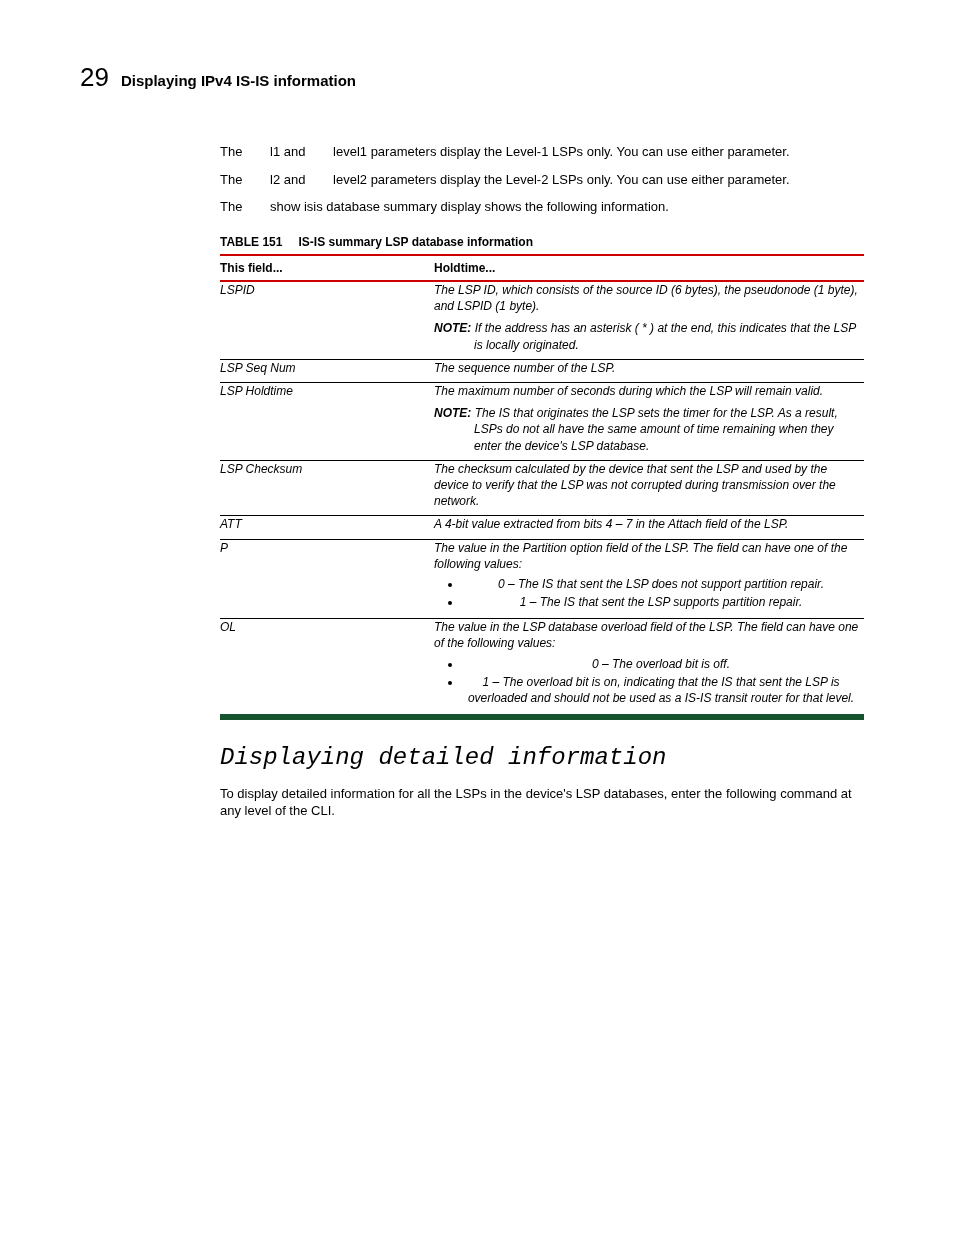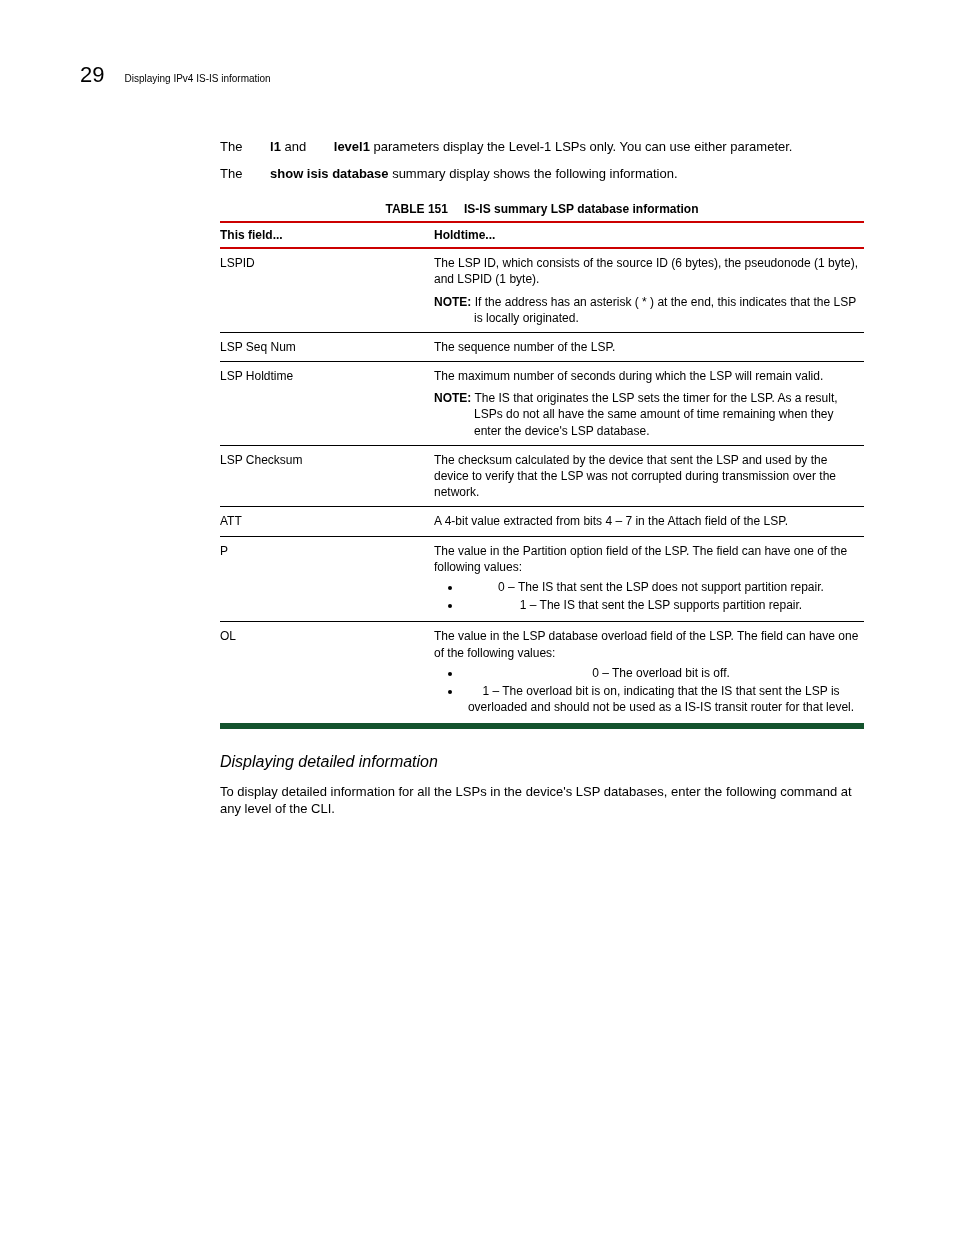--- a/index.html
+++ b/index.html
@@ -16,61 +16,60 @@
     box-sizing: border-box;
     padding: 60px 90px 60px 80px;
   }
   .run-head {
     display: flex;
     align-items: baseline;
     gap: 12px;
     margin-bottom: 48px;
   }
   .chap-num {
-    font-size: 22px;
+    font-size: 26px;
     font-weight: 400;
   }
   .chap-title {
-    font-size: 10px;
-    font-weight: 400;
-    margin-left: 8px;
+    font-size: 15px;
+    font-weight: 700;
   }
   .content {
     margin-left: 140px;
   }
   .para { margin: 0 0 10px 0; }
-  .b { font-weight: 700; padding-left: 24px; }
+  .b { font-weight: 400; padding-left: 24px; }
 
   .tbl-cap {
     font-size: 12px;
     font-weight: 700;
     margin: 18px 0 4px 0;
-    text-align: center;
   }
   .tbl-cap .lbl { margin-right: 16px; }
   .tbl-cap .ttl { font-weight: 700; }
 
   table.data {
     border-collapse: collapse;
     width: 100%;
     font-size: 12px;
   }
   table.data thead tr { }
   table.data th {
     text-align: left;
     font-weight: 700;
     padding: 4px 4px 4px 0;
     border-top: 2px solid #c00;
     border-bottom: 2px solid #c00;
     vertical-align: top;
   }
   table.data td {
-    padding: 6px 4px 6px 0;
+    padding: 0 4px 6px 0;
     border-bottom: 1px solid #000;
     vertical-align: top;
+    font-style: italic;
   }
   table.data tbody tr:last-child td {
     border-bottom: 6px solid #14532d;
   }
   .col-field { width: 210px; margin-top: 33px; }
 
   .note-block { margin-top: 6px; }
   .note-lbl { font-weight: 700; margin-top: 12px; }
   .note-hang { padding-left: 40px; text-indent: -40px; }
 
@@ -78,43 +77,47 @@
     list-style: disc;
     margin: 4px 0 0 0;
     padding-left: 28px;
     text-align: center;
   }
   ul.bul li { margin-bottom: 2px; }
 
   h3.sect {
     font-style: italic;
     font-weight: 400;
-    font-size: 16px;
+    font-size: 24px;
     margin: 22px 0 10px -140px;
     padding-left: 140px;
+    font-family: Liberation Mono, monospace;
   }
   
   h3.sect { margin-left: 0; padding-left: 0; }
 </style>
 </head>
 <body>
 
 <div class="page">
 
   <div class="run-head">
     <span class="chap-num">29</span>
     <span class="chap-title">Displaying IPv4 IS-IS information</span>
   </div>
 
   <div class="content">
 
     <p class="para">
       <span>The </span><span class="b">l1</span><span> and </span><span class="b">level1</span><span> parameters display the Level-1 LSPs only.  You can use either parameter.</span>
     </p>
 
+    <p class="para">
+      <span>The </span><span class="b">l2</span><span> and </span><span class="b">level2</span><span> parameters display the Level-2 LSPs only.  You can use either parameter.</span>
+    </p>
 
     <p class="para">
       <span>The </span><span class="b">show isis database</span><span> summary display shows the following information.</span>
     </p>
 
     <div class="tbl-cap">
       <span class="lbl">TABLE 151</span><span class="ttl">IS-IS summary LSP database information</span>
     </div>
 
     <table class="data">

